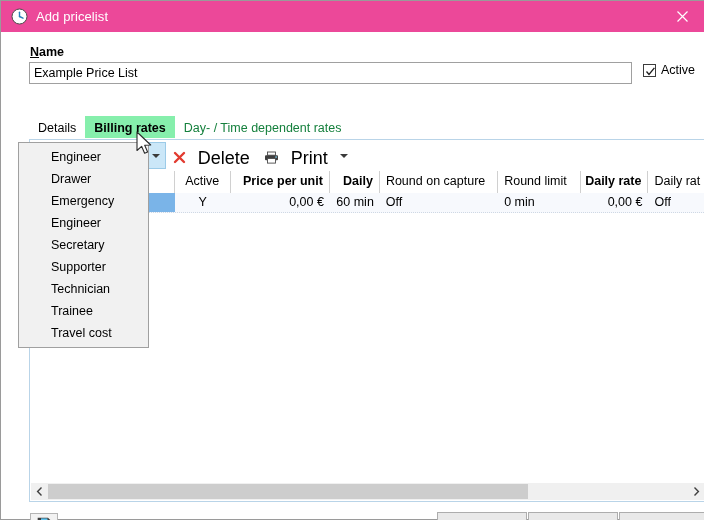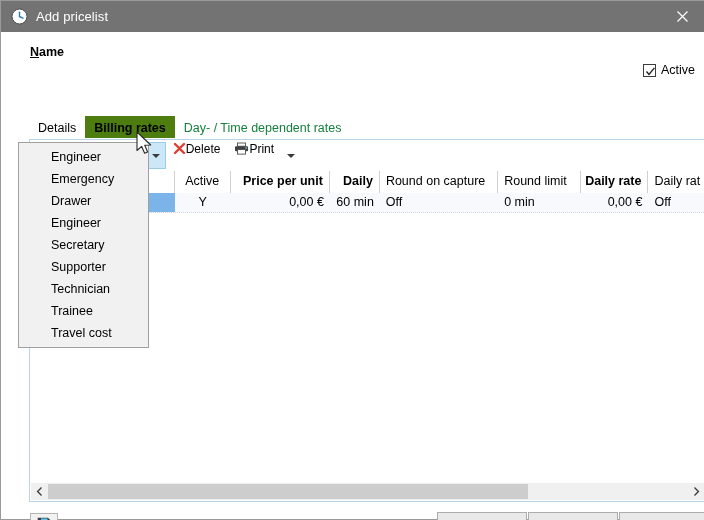--- a/index.html
+++ b/index.html
@@ -22,21 +22,21 @@
     box-sizing: border-box;
     border: 1px solid #9a9a9a;
     background: #ffffff;
   }
   
   .titlebar {
     position: absolute;
     left: 0; top: 0;
     width: 704px;
     height: 31px;
-    background: #737373;
+    background: #ec4899;
     color: #ffffff;
     display: flex;
     align-items: center;
   }
   .title-icon {
     margin-left: 10px;
     width: 17px;
     height: 17px;
     flex: 0 0 auto;
   }
@@ -117,21 +117,21 @@
     font-size: 12.5px;
   }
   .tab {
     padding: 2px 9px 0 9px;
     display: flex;
     align-items: center;
     line-height: 1;
     white-space: nowrap;
   }
   .tab.active {
-    background: #4d7c0f;
+    background: #86efac;
     font-weight: bold;
   }
   .tab.disabled { color: #15803d; }
 
   
   .panel {
     position: absolute;
     left: 12px; top: 107px;
     width: 678px;
     height: 363px;
@@ -169,25 +169,25 @@
   .tb-arrowzone {
     width: 17px;
     display: flex;
     align-items: center;
     justify-content: center;
     border-left: 1px solid #bcdcf0;
     background: #cbe7f8;
   }
   .tb-btn {
     display: flex;
-    align-items: flex-start;
-    gap: 0;
+    align-items: flex-end;
+    gap: 12px;
     height: 27px;
     padding: 0 7px;
-    font-size: 12px;
+    font-size: 18px;
     box-sizing: border-box;
   }
   .tb-arrowbtn {
     display:flex; align-items:center; justify-content:center;
     width: 19px; height: 27px;
   }
   .caret {
     width: 0; height: 0;
     border-left: 4px solid transparent;
     border-right: 4px solid transparent;
@@ -350,20 +350,21 @@
       <svg width="13" height="13" viewBox="0 0 13 13">
         <path d="M1.5 1.5 L11.5 11.5 M11.5 1.5 L1.5 11.5" stroke="#ffffff" stroke-width="1.2"></path>
       </svg>
     </div>
   </div>
 
   <div class="content">
 
     <div class="field-label"><span class="accel">N</span><span>ame</span></div>
 
+    <input class="name-input" type="text" value="Example Price List" style="">
 
     <div class="active-check">
       <span class="cbox">
         <svg width="11" height="11" viewBox="0 0 11 11">
           <path d="M1.5 5.5 L4 8.4 L9.4 1.8" stroke="#1b1b1b" stroke-width="1.3" fill="none"></path>
         </svg>
       </span>
       <span>Active</span>
     </div>
 
@@ -482,22 +483,22 @@
         </div>
       <div class="btn" id="btn-help">
           <span>Help</span>
         </div>
     </div>
 
   </div>
 
   <div class="menu">
     <div class="menu-item">Engineer</div>
+    <div class="menu-item">Drawer</div>
     <div class="menu-item">Emergency</div>
-    <div class="menu-item">Drawer</div>
     <div class="menu-item">Engineer</div>
     <div class="menu-item">Secretary</div>
     <div class="menu-item">Supporter</div>
     <div class="menu-item">Technician</div>
     <div class="menu-item">Trainee</div>
     <div class="menu-item">Travel cost</div>
   </div>
 
   <div class="cursor">
     <svg width="18" height="26" viewBox="0 0 18 26">

